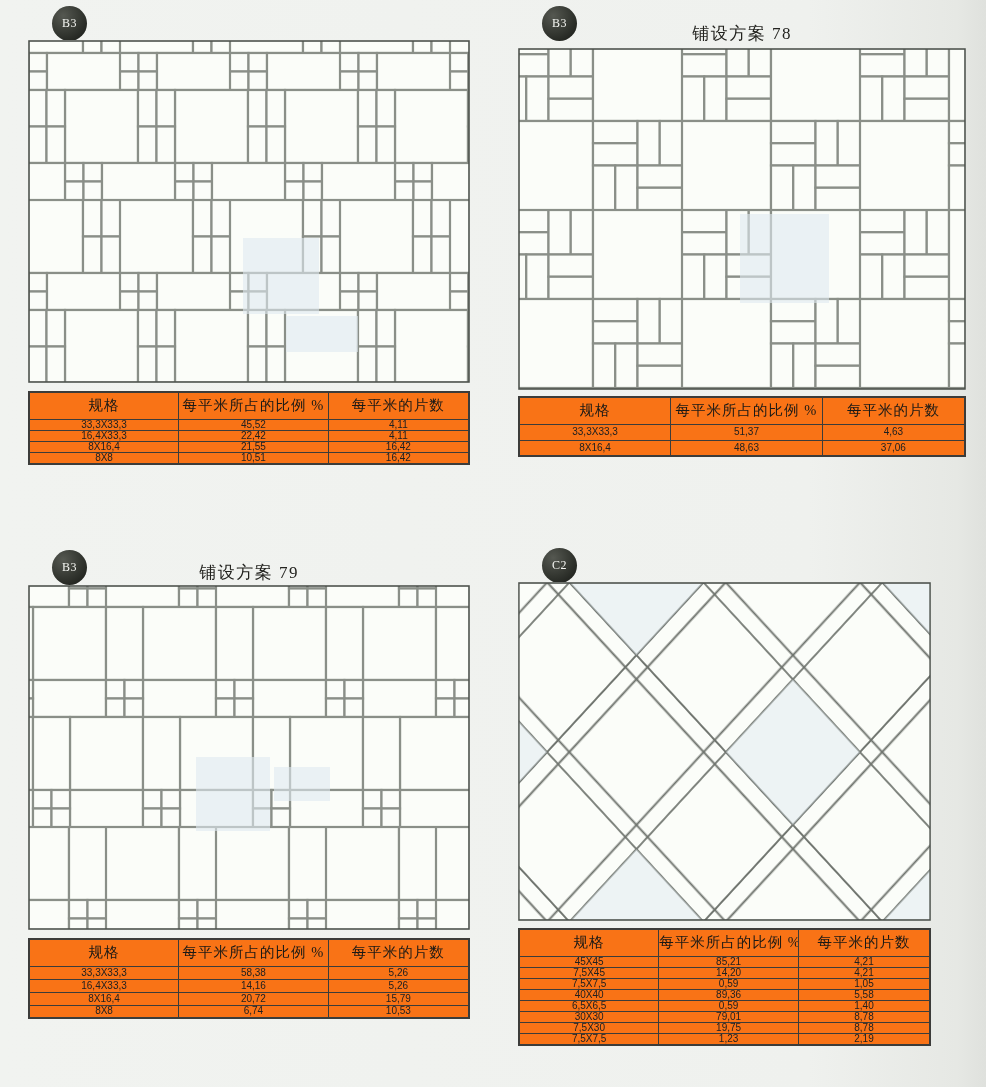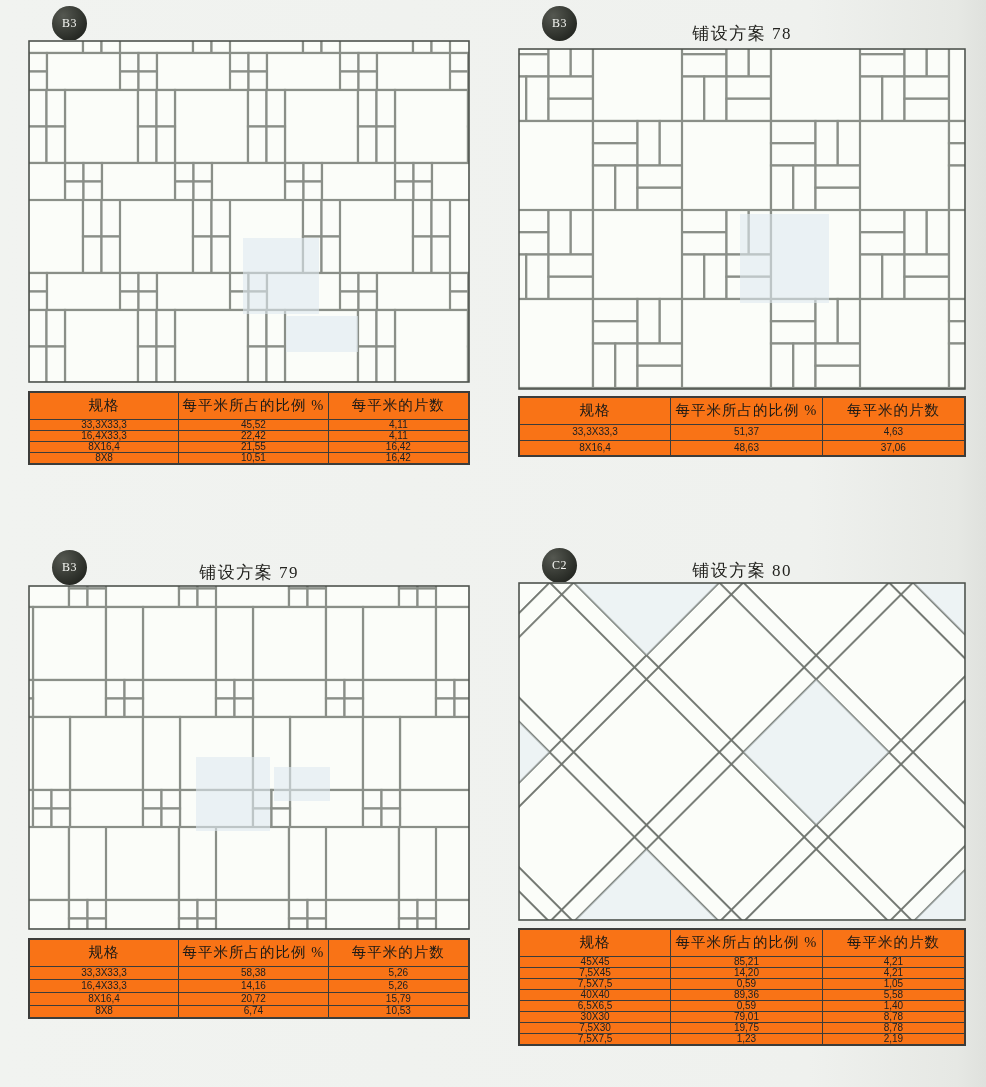--- a/index.html
+++ b/index.html
@@ -250,23 +250,22 @@
         </tr>
         <tr>
           <td>8X8</td>
           <td>6,74</td>
           <td>10,53</td>
         </tr>
       </tbody>
   </table>
 </section>
 
-<section class="panel" style="left:518px;top:548px;width:448px;height:539px;">
+<section class="panel" style="left:518px;top:548px;width:413px;height:539px;">
   <div class="badge">C2</div>
-  <div class="ptitle" style="top:11px;">铺设方案 80</div>
   <div class="diagram" style="top:34px;height:339px;">
     <svg viewBox="0 0 448 339" preserveAspectRatio="none" aria-hidden="true">
       <defs>
         <g id="c80">
           <rect class="t80" x="0" y="0" width="103" height="103"></rect>
           <rect class="t80" x="103" y="0" width="17" height="103"></rect>
           <rect class="t80" x="0" y="103" width="103" height="17"></rect>
           <rect class="t80" x="103" y="103" width="17" height="17"></rect>
         </g>
         <pattern id="pat80" width="240" height="240" patternUnits="userSpaceOnUse" patternTransform="rotate(45 120 120)" x="-10" y="-22">

